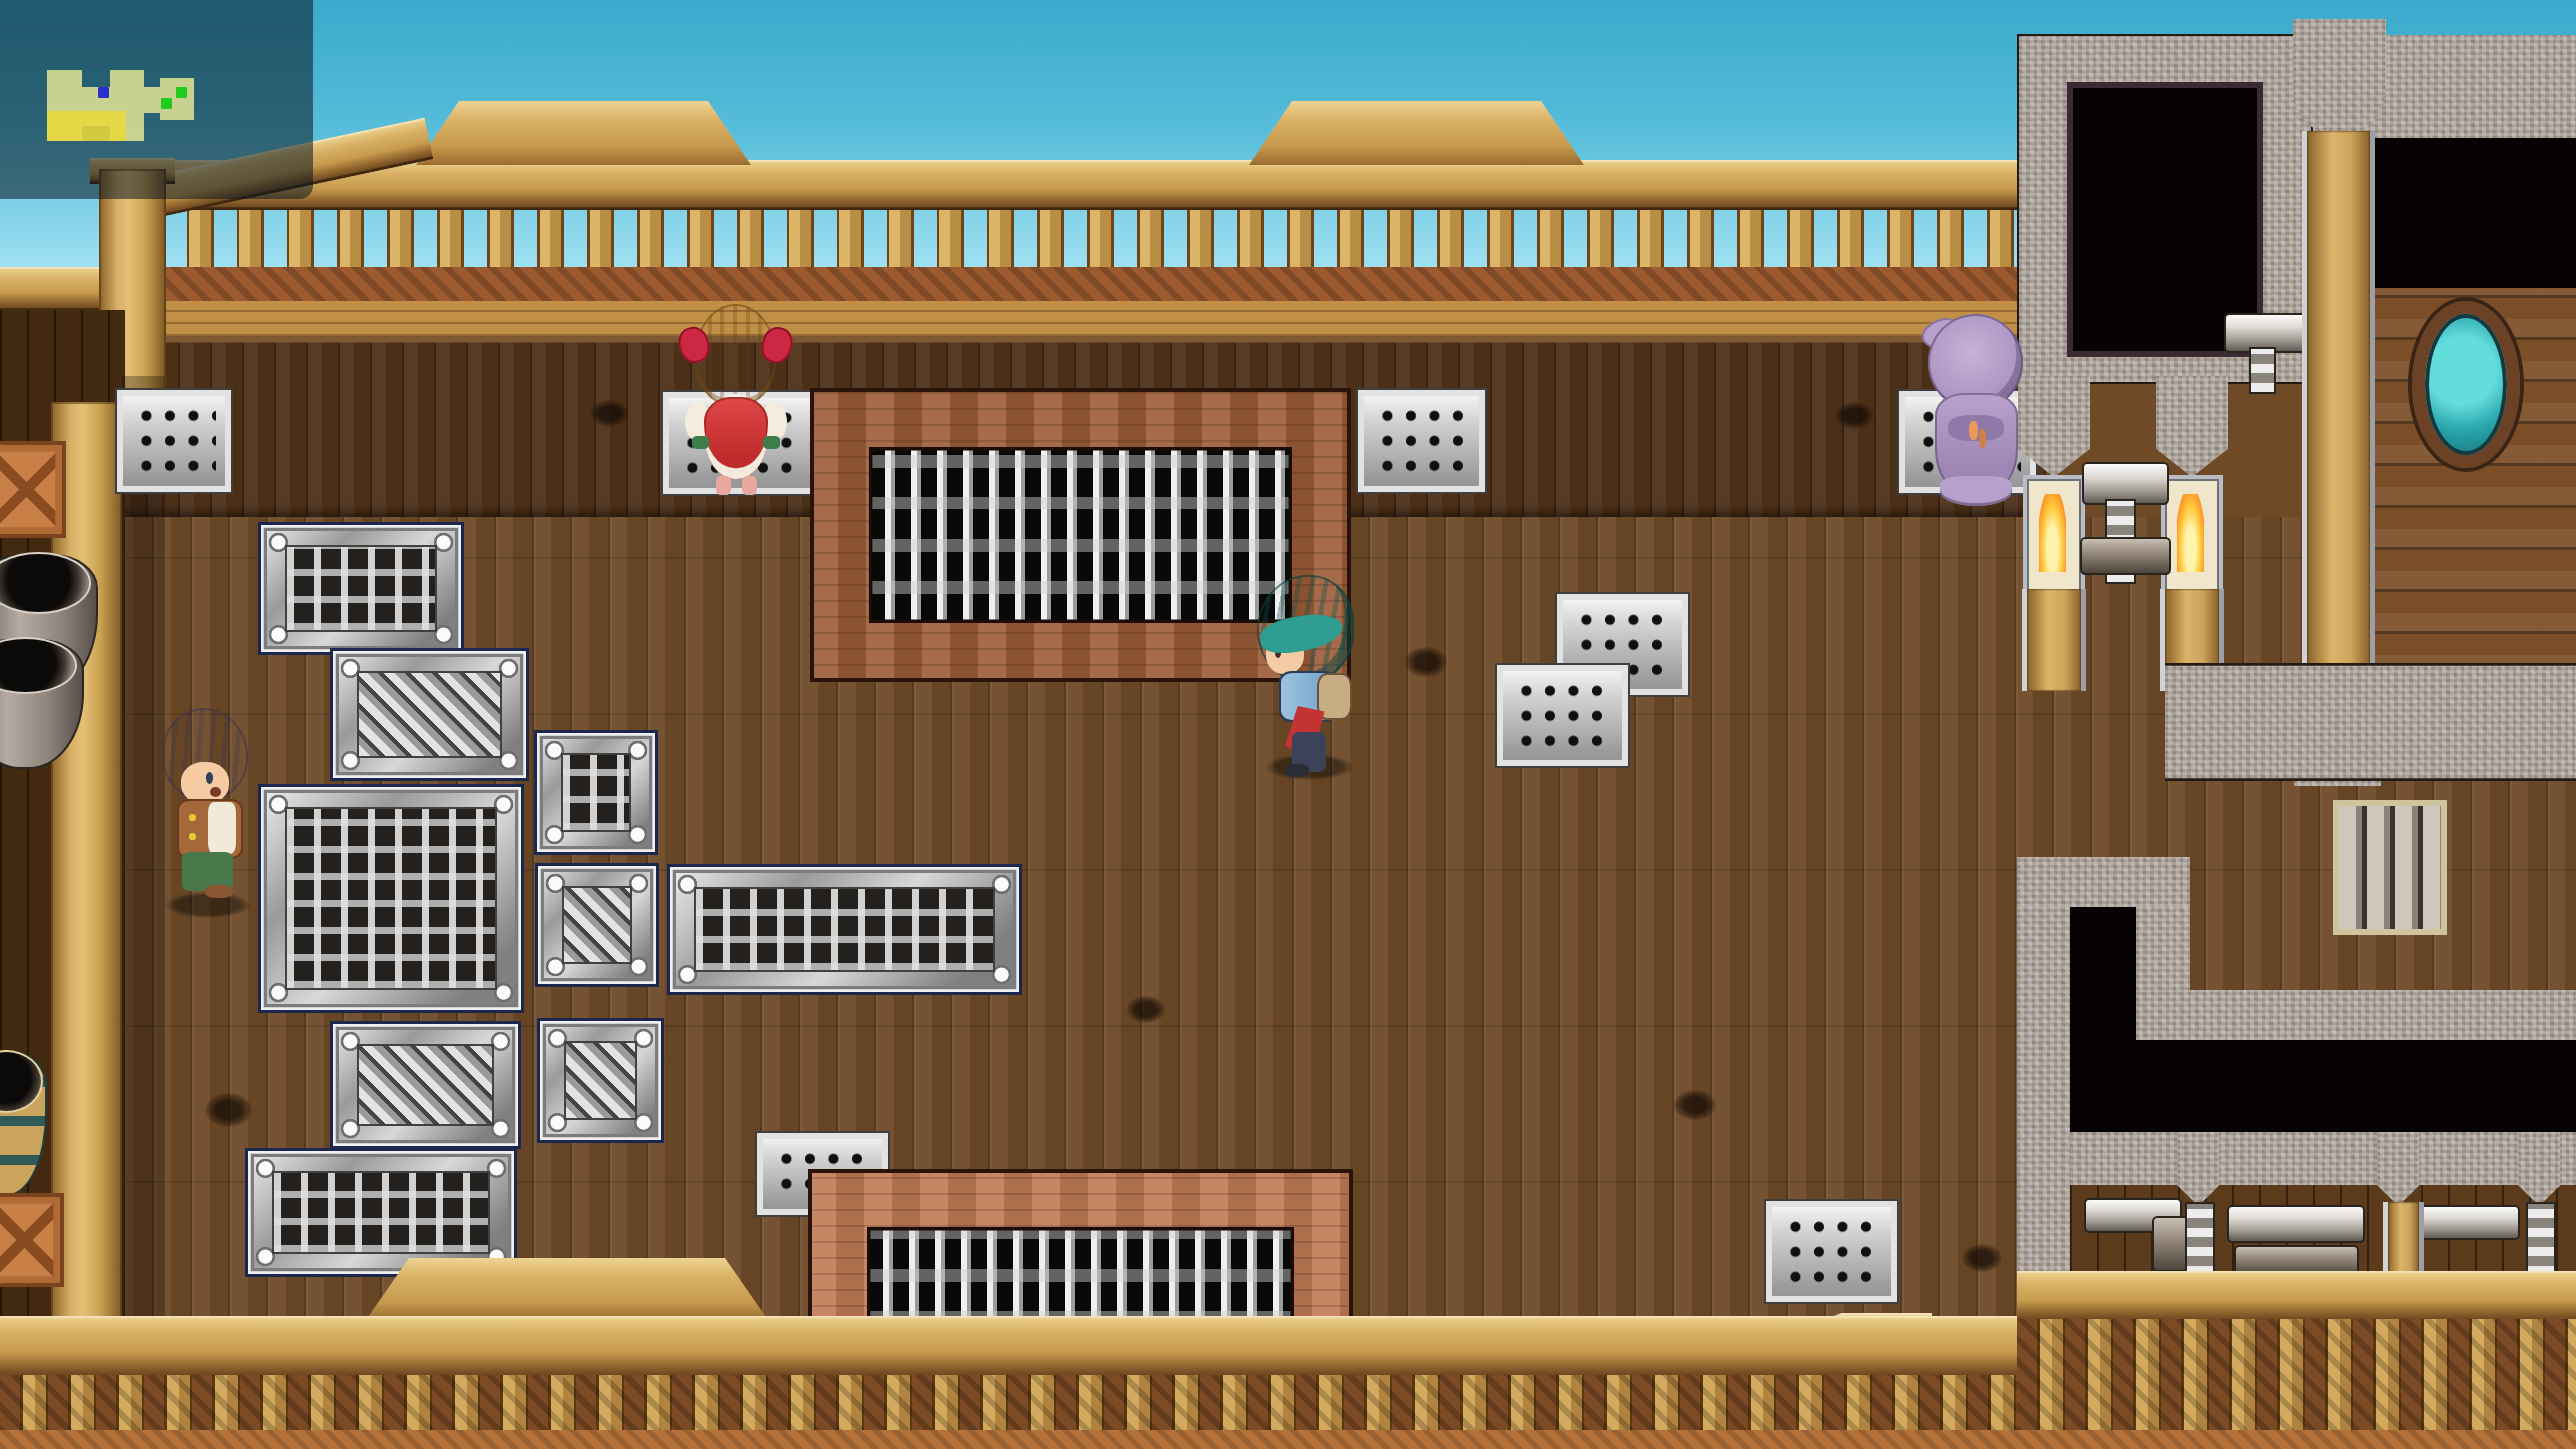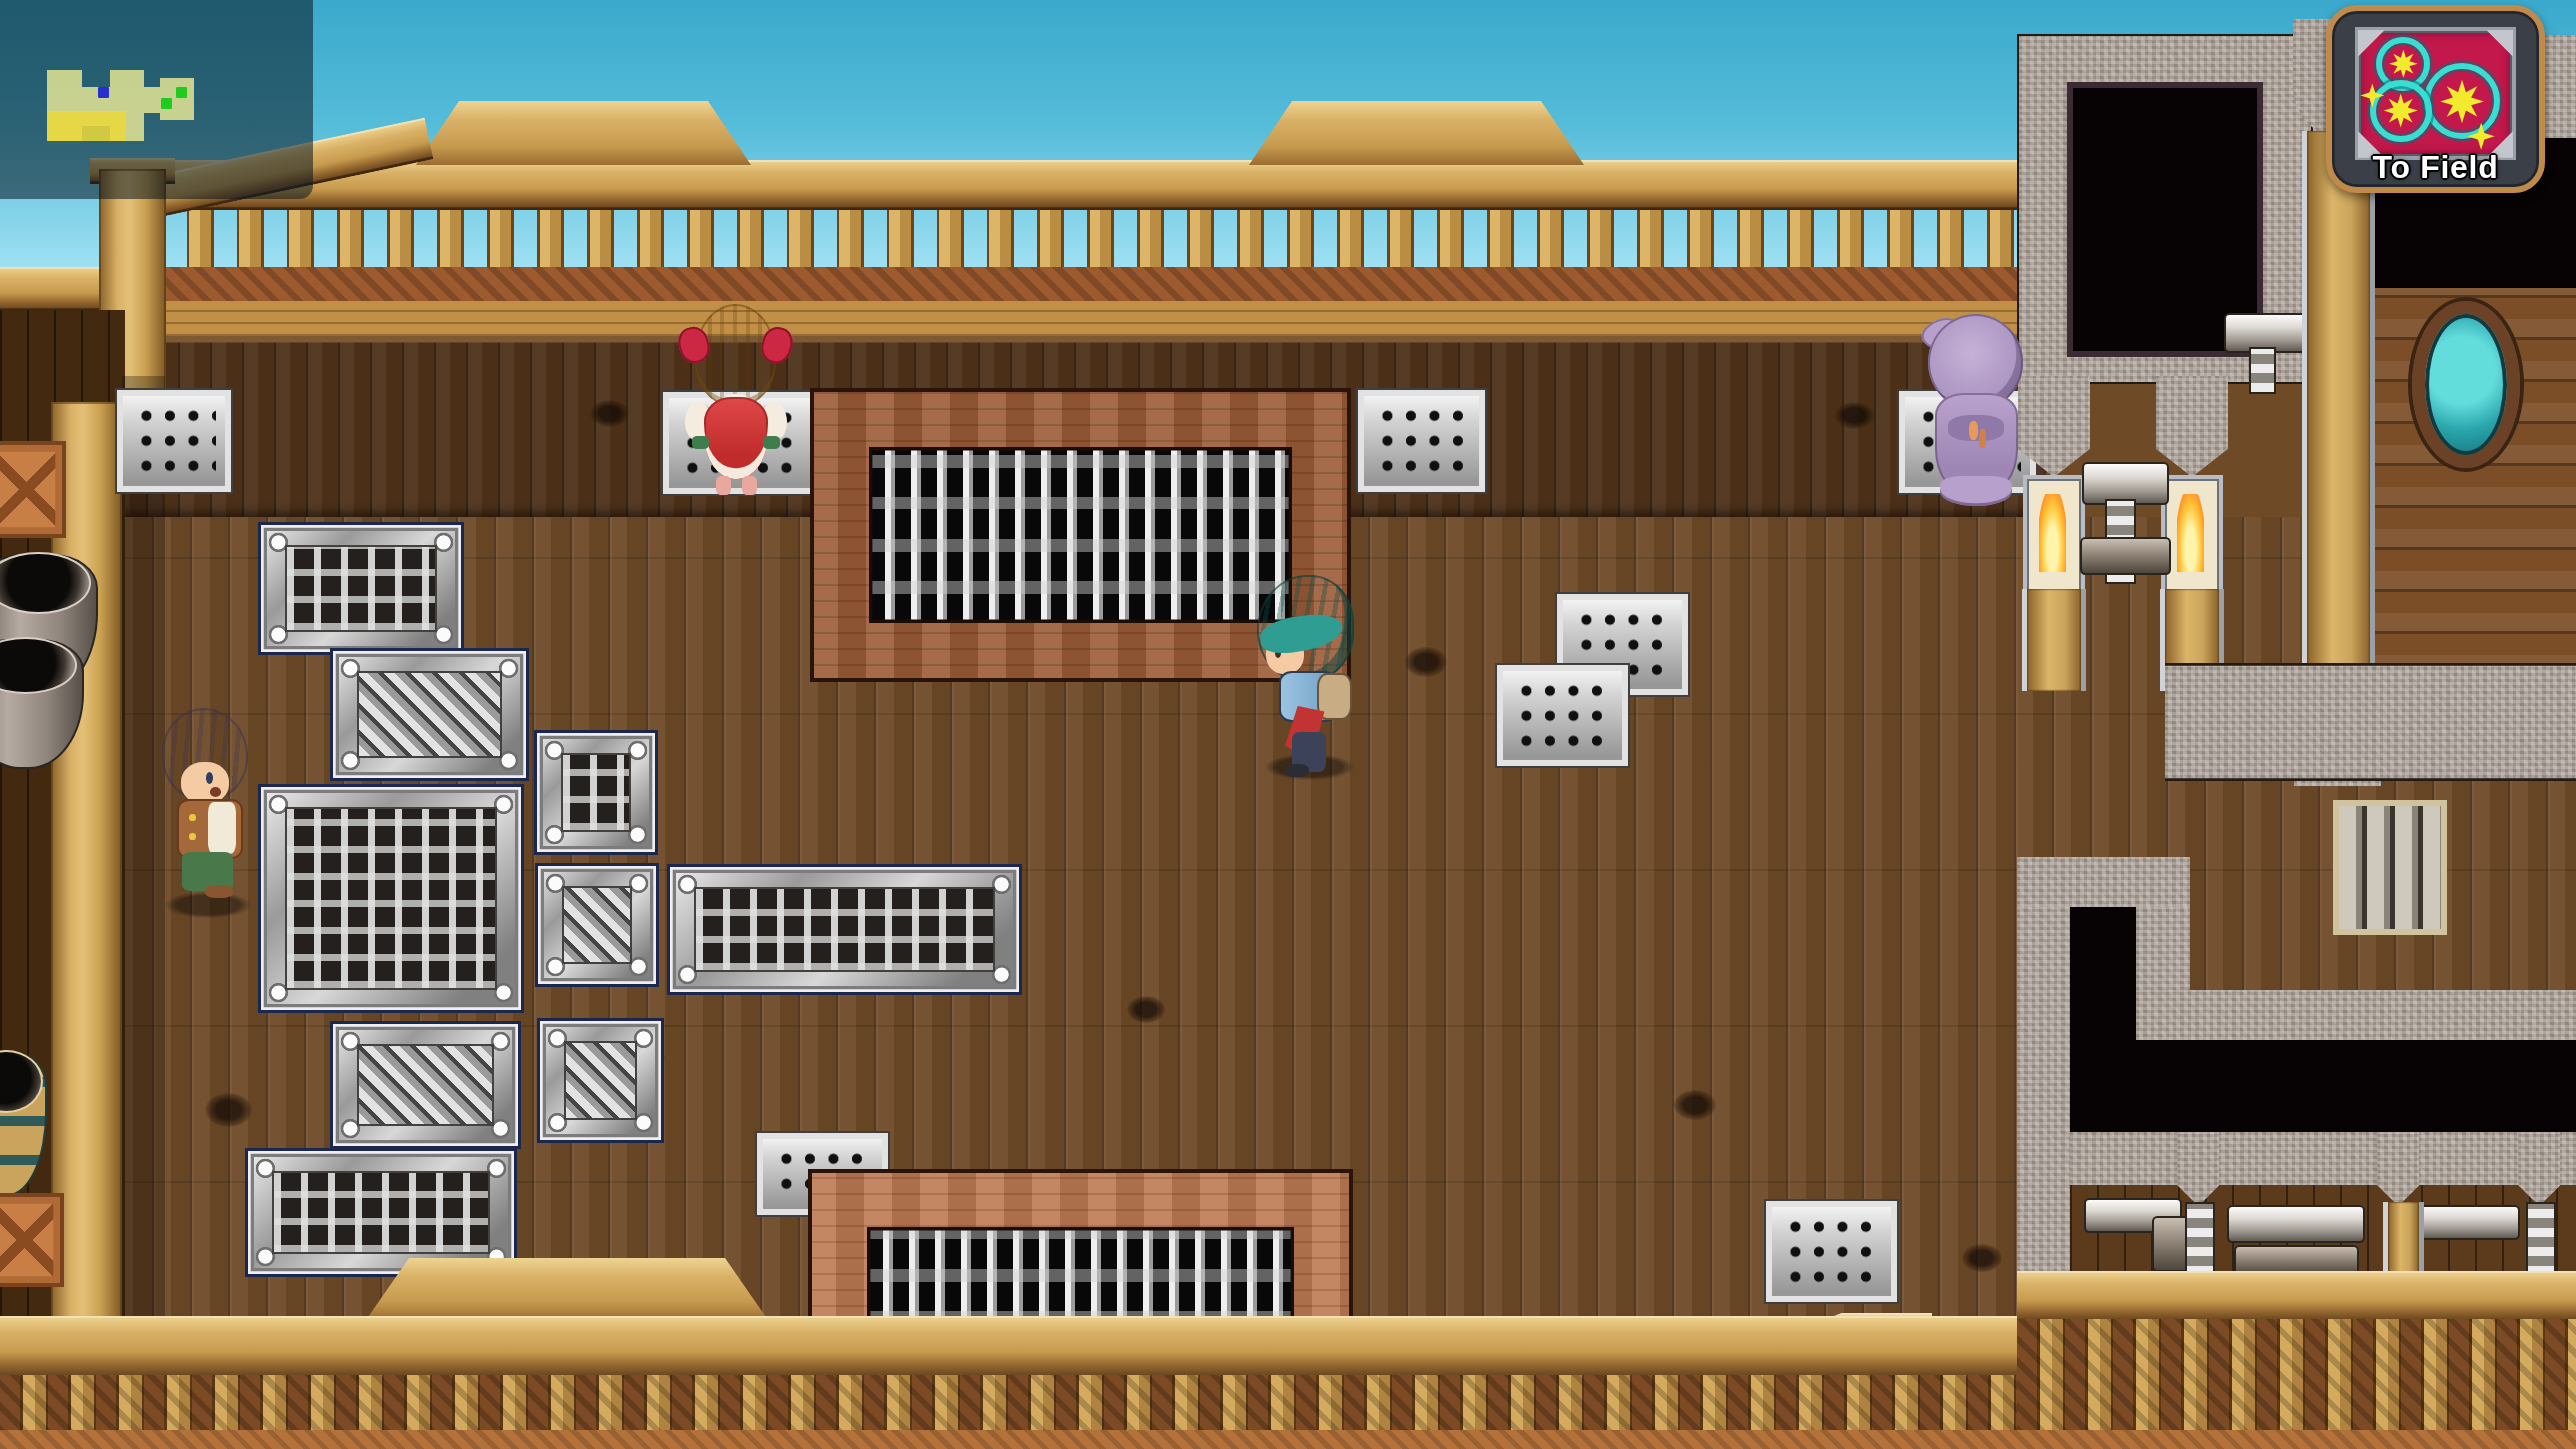--- a/index.html
+++ b/index.html
@@ -359,29 +359,15 @@
     <div class="p mmshape" style="left:82px;top:87px;width:28px;height:39px;"></div>
     <div class="p mmshape" style="left:110px;top:70px;width:34px;height:71px;"></div>
     <div class="p mmshape" style="left:144px;top:87px;width:16px;height:25.5px;"></div>
     <div class="p mmshape" style="left:160px;top:78px;width:34px;height:42px;"></div>
     <div class="p mmbright" style="left:47px;top:111px;width:79px;height:29.5px;"></div>
     <div class="p mmdot" style="left:98px;top:87px;width:10.7px;height:10.7px;background:#2a2ecc;"></div>
     <div class="p mmdot" style="left:176px;top:87px;width:10.7px;height:10.7px;background:#1ecb1e;"></div>
     <div class="p mmdot" style="left:161px;top:98px;width:10.7px;height:10.7px;background:#1ecb1e;"></div>
   </div>
 
-  <div class="abs tofield" style="left:2326px;top:5.4px;width:207px;height:176px;z-index:10;">
-    <div class="tf-panel">
-      <div class="tf-corner" style="left:-1.3px;top:-1.3px;clip-path:polygon(0 0,100% 0,0 100%);"></div>
-      <div class="tf-corner" style="right:-1.3px;top:-1.3px;clip-path:polygon(0 0,100% 0,100% 100%);"></div>
-      <div class="tf-corner" style="left:-1.3px;bottom:-1.3px;clip-path:polygon(0 0,100% 100%,0 100%);"></div>
-      <div class="tf-corner" style="right:-1.3px;bottom:-1.3px;clip-path:polygon(100% 0,100% 100%,0 100%);"></div>
-      <div class="gear" style="right:12px;top:32px;width:64px;height:64px;"></div>
-      <div class="gear" style="left:17.4px;top:5.4px;width:42px;height:42px;"></div>
-      <div class="gear" style="left:10.7px;bottom:14.8px;width:50px;height:50px;"></div>
-      <div class="sparkle" style="left:1.3px;top:52px;width:24px;height:24px;"></div>
-      <div class="sparkle" style="right:17.4px;bottom:6.7px;width:27px;height:27px;"></div>
-    </div>
-    <div class="tf-label">To Field</div>
-  </div>
 
 </div>
 
 
 </body></html>

